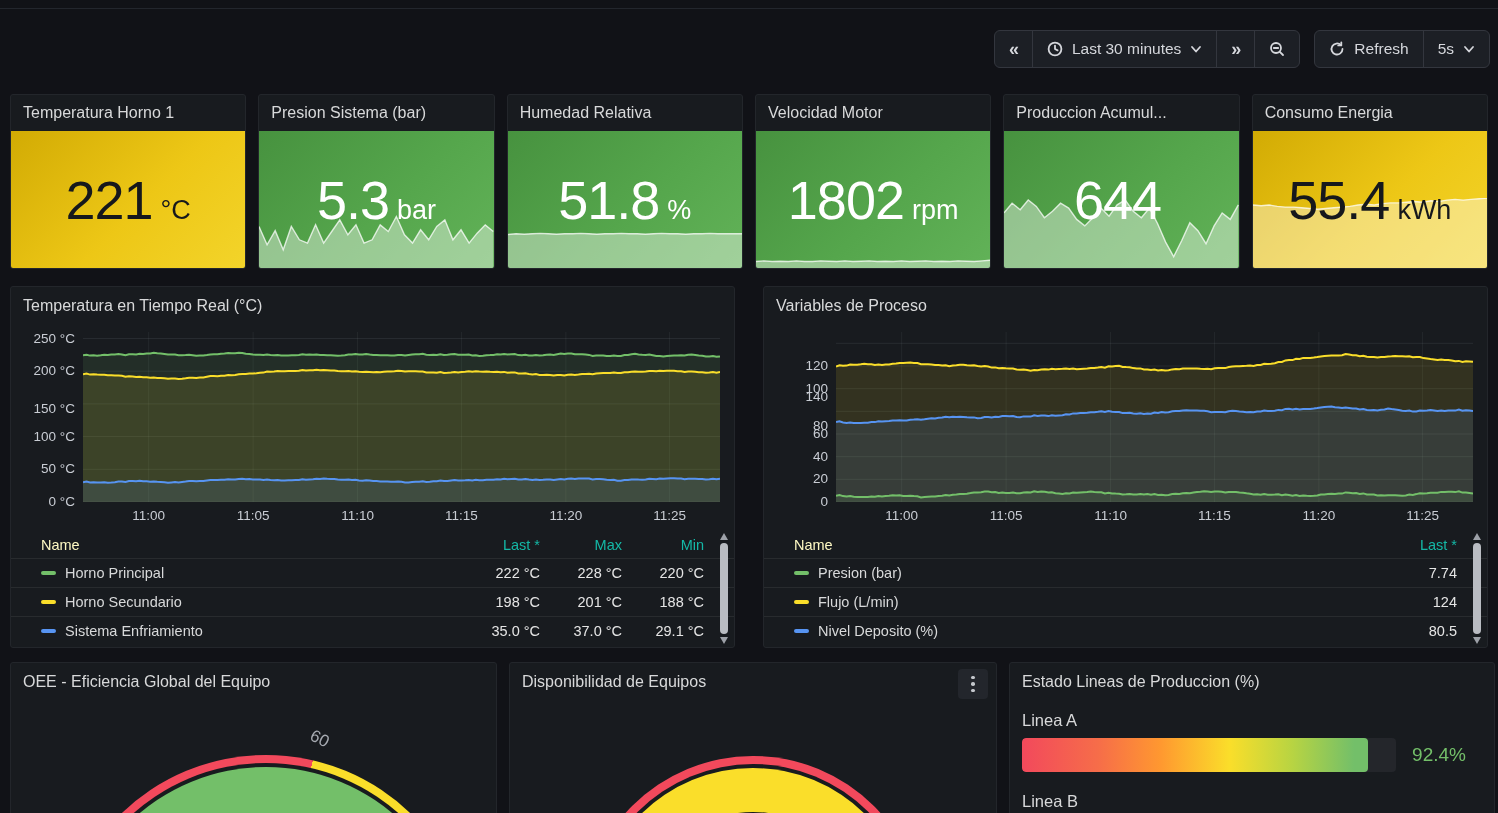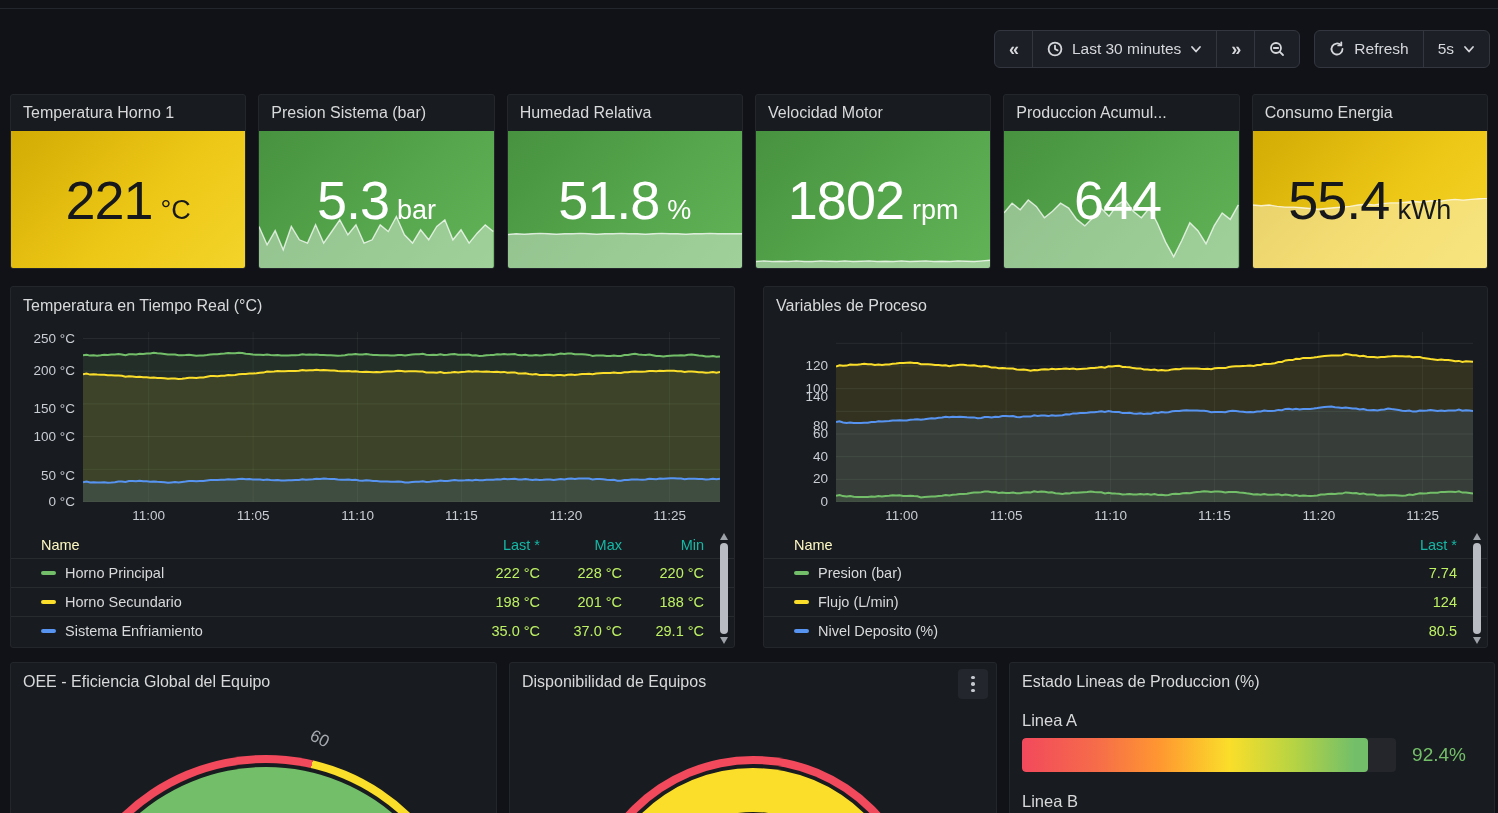--- a/index.html
+++ b/index.html
@@ -46,21 +46,21 @@
 
   .legend { position:relative; margin:2px 0 0 0; }
   .lrow { display:grid; align-items:center; height:29px; border-top:1px solid rgba(255,255,255,0.07);
     padding:0 30px 0 30px; font-size:14.5px; }
   .lrow.cols4 { grid-template-columns:1fr 82px 82px 82px; }
   .lrow.cols2 { grid-template-columns:1fr 96px; }
   .lrow.lhead { border-top:none; height:27px; }
   .lhead span { color:#fef9c3; font-weight:500; }
   .lname { display:flex; align-items:center; gap:9px; color:#D8D9DA; cursor:pointer; }
   .mark { width:15px; height:4.5px; border-radius:3px; flex:none; }
-  .lval { text-align:right; color:#bef264; }
+  .lval { text-align:right; color:#e5e5e5; }
   .lhead .lval { color:#14b8a6; }
   .sbar { position:absolute; top:2px; bottom:1px; right:5px; width:10px; }
   .sbar .arr { position:absolute; left:1px; width:0; height:0; border-left:4.5px solid transparent; border-right:4.5px solid transparent; }
   .sbar .arr.up { top:0; border-bottom:7px solid #9DA1A8; }
   .sbar .arr.dn { bottom:0; border-top:7px solid #9DA1A8; }
   .sbar .thumb { position:absolute; left:1px; top:10px; bottom:10px; width:8px; border-radius:4px; background:#B9BCC2; }
 
   
   .bottom-row { display:grid; grid-template-columns:487px 488px 486px; gap:12px; margin:14px 10px 0 10px; height:400px; }
   .kebab { position:absolute; top:6px; right:8px; width:30px; height:30px; border-radius:4px; background:#23262C;
@@ -225,21 +225,21 @@
 <div class="ts-row">
 
   <div class="panel">
     <div class="p-title">Temperatura en Tiempo Real (°C)</div>
     <div class="plot-area">
       <div class="yaxis" id="yax0">
           <span style="top: -1.46154px;">250 °C</span>
           <span style="top: 31.2308px;">200 °C</span>
           <span style="top: 69px;">150 °C</span>
           <span style="top: 96.6154px;">100 °C</span>
-          <span style="top: 129.308px; margin-top: 7px;">50 °C</span>
+          <span style="top: 129.308px;">50 °C</span>
           <span style="top: 162px;">0 °C</span>
         </div>
       <div class="plot">
         <svg id="chart0" viewBox="0 0 650 170" preserveAspectRatio="none">
             <line x1="0" x2="650" y1="6.5" y2="6.5" stroke="rgba(201,209,217,0.09)" vector-effect="non-scaling-stroke"></line>
             <line x1="0" x2="650" y1="39.2" y2="39.2" stroke="rgba(201,209,217,0.09)" vector-effect="non-scaling-stroke"></line>
             <line x1="0" x2="650" y1="71.9" y2="71.9" stroke="rgba(201,209,217,0.09)" vector-effect="non-scaling-stroke"></line>
             <line x1="0" x2="650" y1="104.6" y2="104.6" stroke="rgba(201,209,217,0.09)" vector-effect="non-scaling-stroke"></line>
             <line x1="0" x2="650" y1="137.3" y2="137.3" stroke="rgba(201,209,217,0.09)" vector-effect="non-scaling-stroke"></line>
             <line x1="0" x2="650" y1="170.0" y2="170.0" stroke="rgba(201,209,217,0.09)" vector-effect="non-scaling-stroke"></line>

